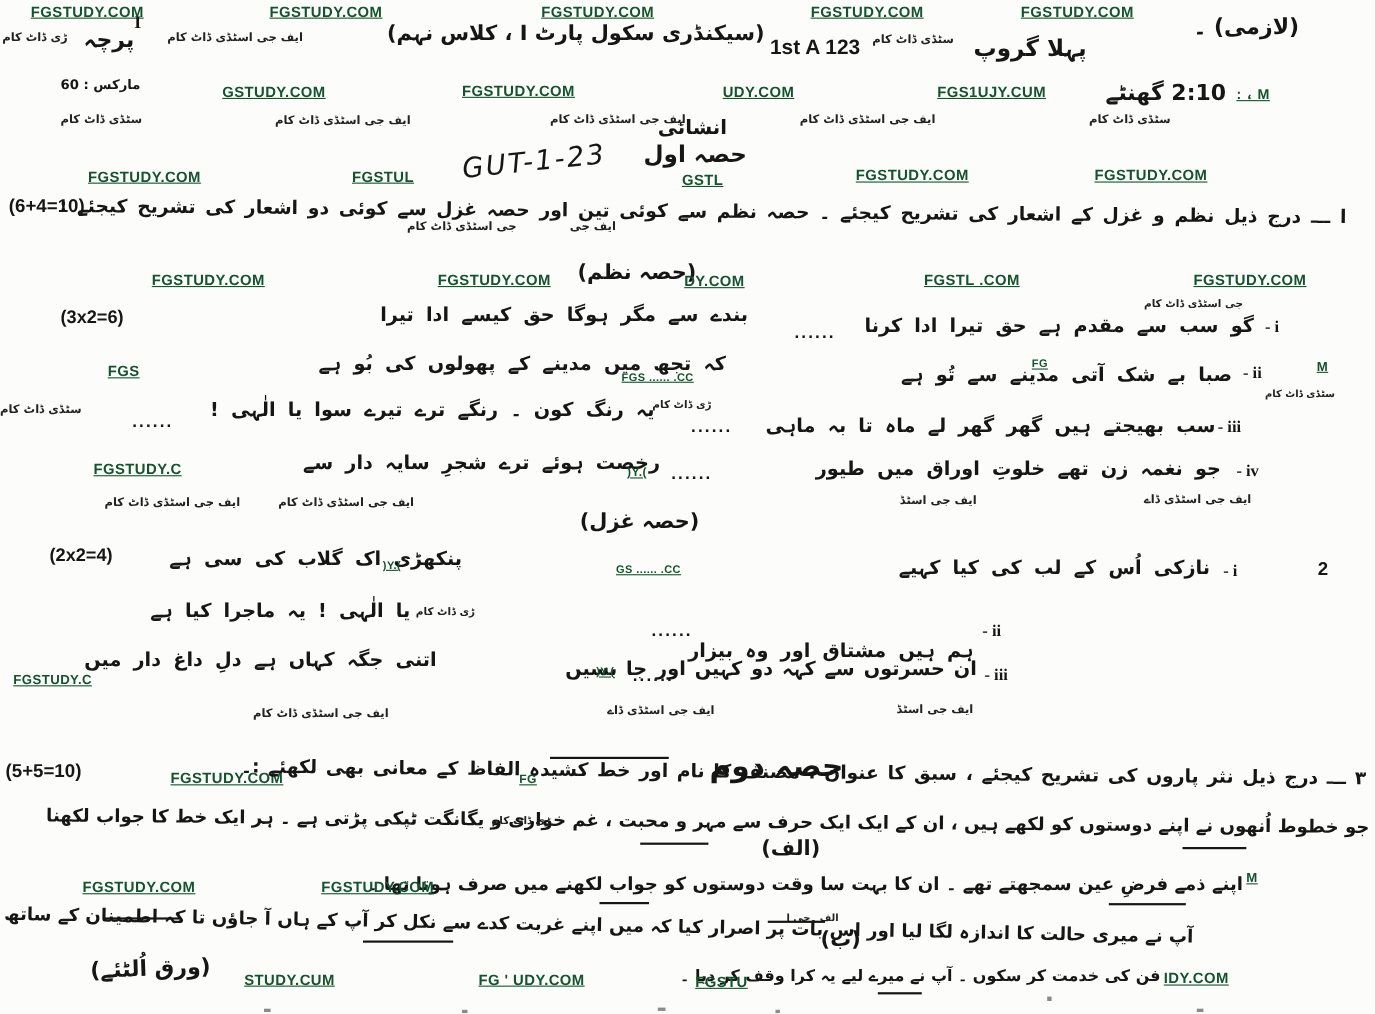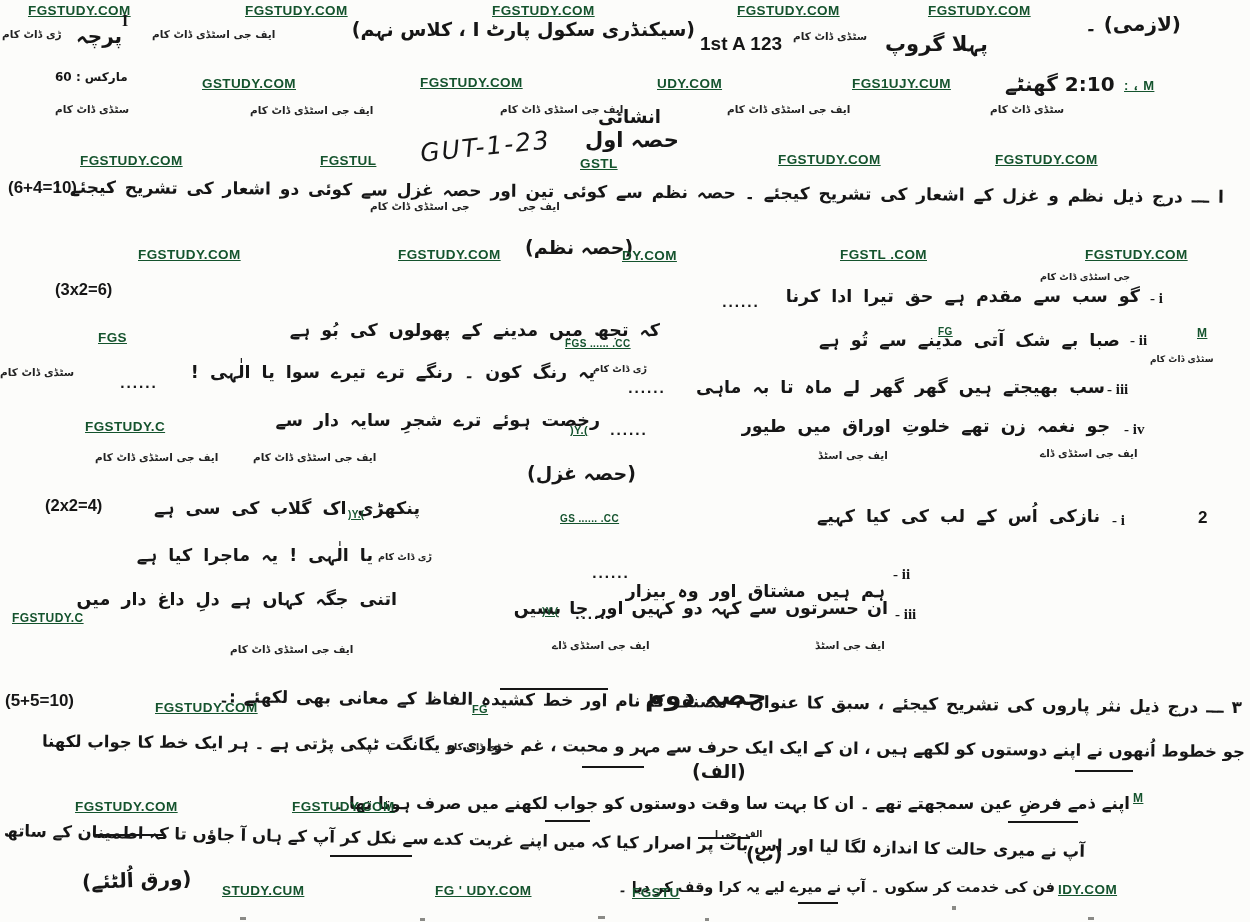--- a/index.html
+++ b/index.html
@@ -56,41 +56,42 @@
 
   <div class="abs wmu" style="left:55px;top:103px;">سٹڈی ڈاٹ کام</div>
   <div class="abs wmu" style="left:250px;top:104px;">ایف جی اسٹڈی ڈاٹ کام</div>
   <div class="abs wmu" style="left:500px;top:103px;">ایف جی اسٹڈی ڈاٹ کام</div>
   <div class="abs wmu" style="left:727px;top:103px;">ایف جی اسٹڈی ڈاٹ کام</div>
   <div class="abs wmu" style="left:990px;top:103px;">سٹڈی ڈاٹ کام</div>
 
   <div class="abs wml" style="left:80px;top:153px;">FGSTUDY.COM</div>
   <div class="abs wml" style="left:320px;top:153px;">FGSTUL</div>
   <div class="abs hand" style="left:420px;top:132px;transform:rotate(-6deg);">GUT-1-23</div>
-  <div class="abs wml" style="left:580px;top:156px;text-align:center;">GSTL</div>
+  <div class="abs wml" style="left:620px;top:156px;text-align:center;">GSTL</div>
   <div class="abs hd" style="left:585px;top:128px;font-size:21px;">حصہ اول</div>
   <div class="abs wml" style="left:778px;top:152px;">FGSTUDY.COM</div>
   <div class="abs wml" style="left:995px;top:152px;">FGSTUDY.COM</div>
 
   <div class="abs mk" style="left:8px;top:178px;font-size:17px;">(6+4=10)</div>
   <div class="abs line" style="left:112px;top:182px;width:1112px;transform:rotate(.5deg);word-spacing:3px;">ا ـــ درج ذیل نظم و غزل کے اشعار کی تشریح کیجئے ۔ حصہ نظم سے کوئی تین اور حصہ غزل سے کوئی دو اشعار کی تشریح کیجئے :</div>
   <div class="abs wmu" style="left:370px;top:200px;">جی اسٹڈی ڈاٹ کام</div>
   <div class="abs wmu" style="left:518px;top:200px;">ایف جی</div>
 
   <div class="abs wml" style="left:138px;top:247px;">FGSTUDY.COM</div>
   <div class="abs wml" style="left:398px;top:247px;">FGSTUDY.COM</div>
   <div class="abs hd" style="left:525px;top:236px;font-size:19px;">(حصہ نظم)</div>
   <div class="abs wml" style="left:622px;top:248px;">DY.COM</div>
   <div class="abs wml" style="left:840px;top:247px;">FGSTL .COM</div>
   <div class="abs wml" style="left:1085px;top:247px;">FGSTUDY.COM</div>
 
   <div class="abs wmu" style="left:1040px;top:271px;font-size:9.5px;">جی اسٹڈی ڈاٹ کام</div>
   <div class="abs rn" style="left:1150px;top:290px;">- i</div>
   <div class="abs verse" style="left:745px;top:286px;width:395px;">گو سب سے مقدم ہے حق تیرا ادا کرنا</div>
   <div class="abs dots" style="left:722px;top:295px;">......</div>
+  <div class="abs verse" style="left:200px;top:276px;width:480px;">بندے سے مگر ہوگا حق کیسے ادا تیرا</div>
   <div class="abs mk" style="left:55px;top:280px;">(3x2=6)</div>
 
   <div class="abs wml" style="left:1197px;top:326px;font-size:12px;">M</div>
   <div class="abs rn" style="left:1130px;top:332px;">- ii</div>
   <div class="abs verse" style="left:690px;top:330px;width:430px;">صبا بے شک آتی مدینے سے تُو ہے</div>
   <div class="abs wml" style="left:938px;top:326px;font-size:10px;">FG</div>
   <div class="abs verse" style="left:135px;top:320px;width:525px;">کہ تجھ میں مدینے کے پھولوں کی بُو ہے</div>
   <div class="abs wml" style="left:98px;top:330px;">FGS</div>
   <div class="abs wml" style="left:565px;top:338px;font-size:10px;">FGS ...... .CC</div>
 

